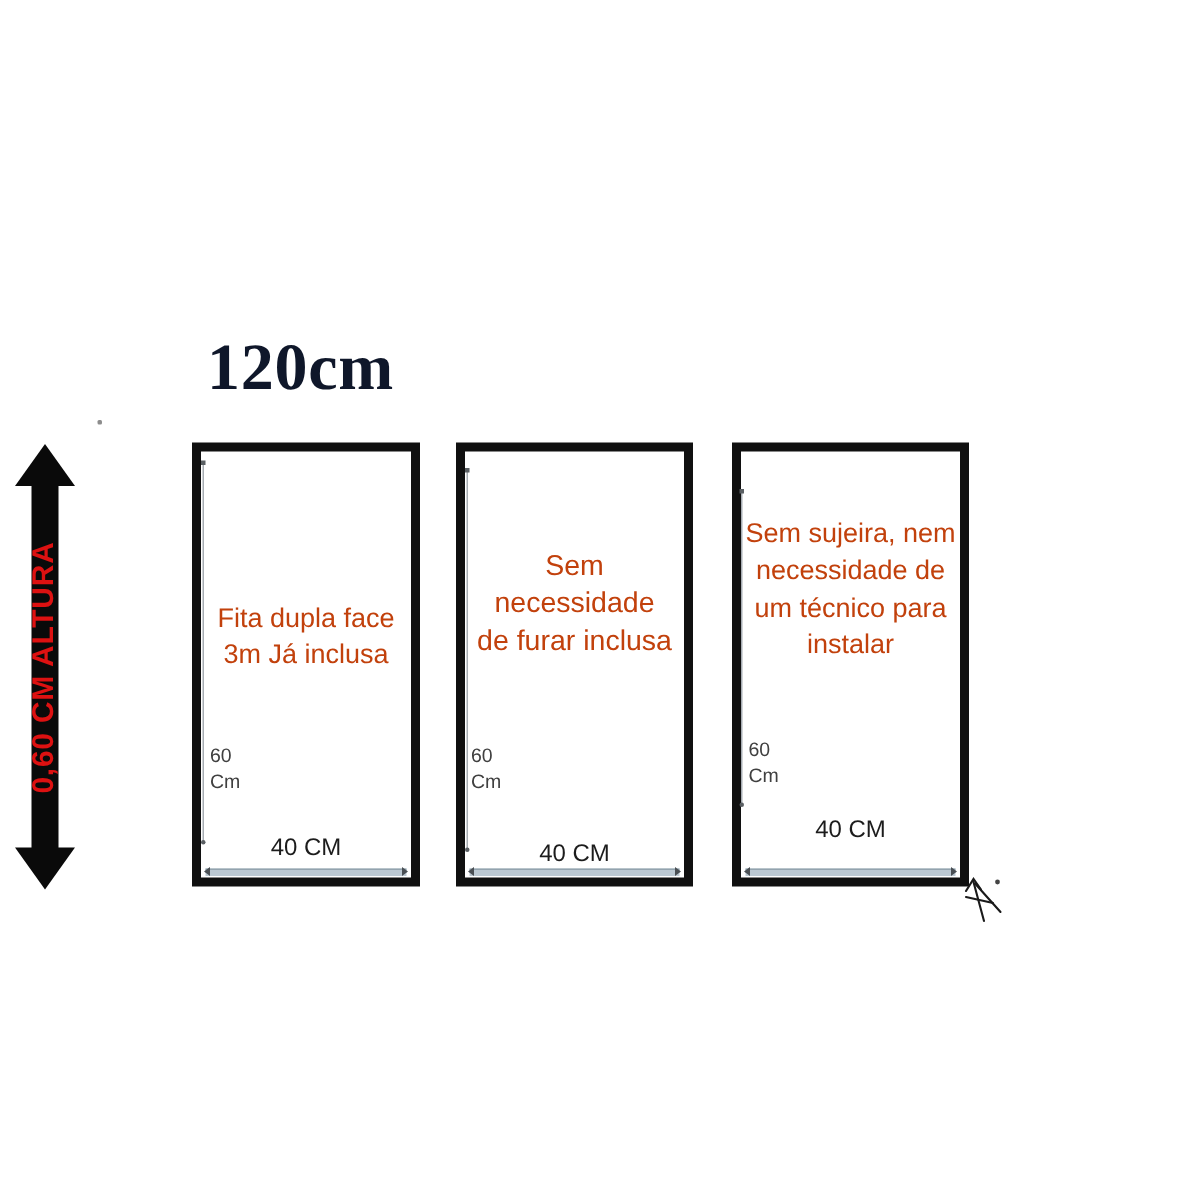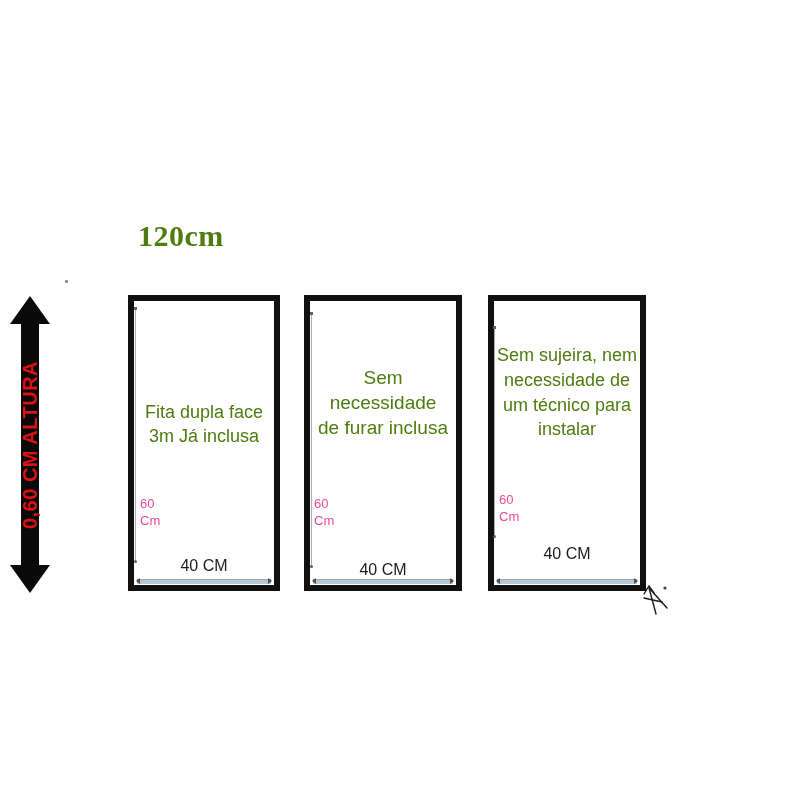--- a/index.html
+++ b/index.html
@@ -14,22 +14,22 @@
     overflow: hidden;
   }
 
   
   .title {
     position: absolute;
     left: 138px;
     top: 219px;
     font-family: "Liberation Serif", "DejaVu Serif", serif;
     font-weight: bold;
-    font-size: 30px;
-    color: #4d7c0f;
+    font-size: 44px;
+    color: #0f172a;
     letter-spacing: 0.5px;
   }
 
   
   .arrow {
     position: absolute;
     left: 10px;
     top: 296px;
     width: 40px;
     height: 297px;
@@ -70,21 +70,21 @@
   }
   .panel-1 { left: 128px; width: 152px; }
   .panel-2 { left: 304px; width: 158px; }
   .panel-3 { left: 488px; width: 158px; }
 
   .panel-text {
     position: absolute;
     left: 0; right: 0;
     text-align: center;
     white-space: pre-line;
-    color: #4d7c0f;
+    color: #c2410c;
     font-size: 18px;
     line-height: 1.32;
   }
   .panel-1 .panel-text { top: 100px; font-size: 18px; }
   .panel-2 .panel-text { top: 64px;  font-size: 19px; }
   .panel-3 .panel-text { top: 42px;  font-size: 18px; line-height: 1.38; }
 
   .vline {
     position: absolute;
     width: 1px;
@@ -101,21 +101,21 @@
     background: #5a5f63;
   }
   .vline::before { top: -1px; }
   .vline::after  { bottom: -1px; border-radius: 50%; }
 
   .height-label {
     position: absolute;
     white-space: pre-line;
     font-size: 13px;
     line-height: 1.3;
-    color: #ec4899;
+    color: #404040;
   }
   .panel-1 .height-label { left: 6px; top: 195px; }
   .panel-2 .height-label { left: 4px; top: 195px; }
   .panel-3 .height-label { left: 5px; top: 191px; }
 
   .width-label {
     position: absolute;
     left: 0; right: 0;
     text-align: center;
     font-size: 16px;

